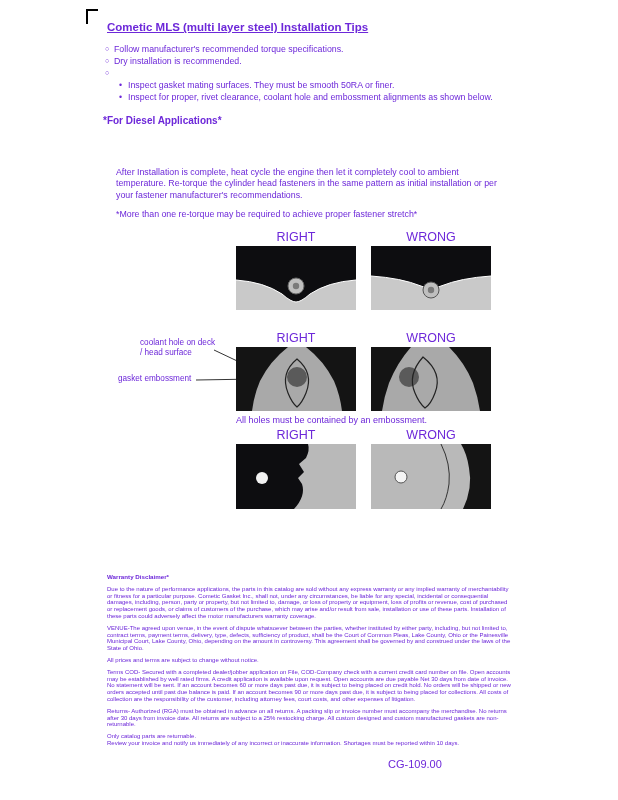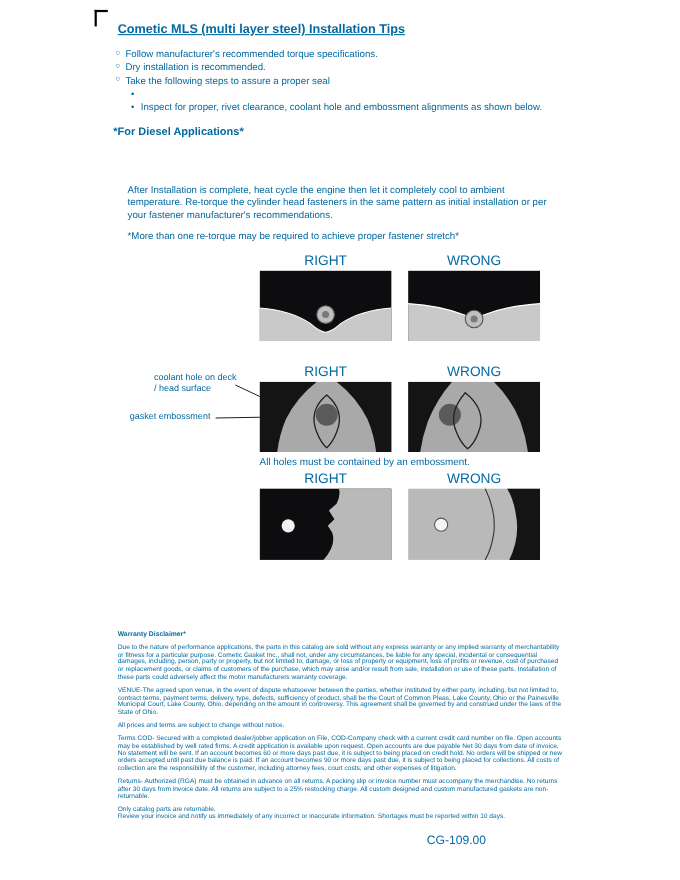--- a/index.html
+++ b/index.html
@@ -1,18 +1,18 @@
 <!DOCTYPE html>
 <html><head>
 <meta charset="utf-8">
 <style>
   html, body { margin:0; padding:0; background:#ffffff; }
   .page {
     position:relative; width:618px; height:800px; background:#ffffff;
-    font-family:"Liberation Sans", sans-serif; color:#0369a1; overflow:hidden;
+    font-family:"Liberation Sans", sans-serif; color:#6d28d9; overflow:hidden;
   }
   .crop-mark { position:absolute; left:86px; top:9px; width:10px; height:13px;
     border-left:2px solid #000; border-top:2px solid #000; }
   .title { position:absolute; left:107px; top:21px; font-size:11.5px; font-weight:bold;
     text-decoration:underline; margin:0; white-space:nowrap; }
   .bullets { position:absolute; left:105px; top:43px; font-size:8.8px; line-height:12px; }
   .bullet { display:flex; align-items:flex-end; }
   .marker { flex:0 0 9px; width:9px; font-size:7px; }
   .bullet.sub { margin-left:14px; }
   .bullet.sub .marker { font-size:8.8px; }
@@ -46,24 +46,24 @@
     <div class="bullet">
       <span class="marker">○</span>
       <span>Follow manufacturer's recommended torque specifications.</span>
     </div>
     <div class="bullet">
       <span class="marker">○</span>
       <span>Dry installation is recommended.</span>
     </div>
     <div class="bullet">
       <span class="marker">○</span>
-      <span>Take the following steps to assure a proper seal</span>
     </div>
     <div class="bullet sub">
       <span class="marker">•</span>
+      <span>Inspect gasket mating surfaces.  They must be smooth 50RA or finer.</span>
     </div>
     <div class="bullet sub">
       <span class="marker">•</span>
       <span>Inspect for proper, rivet clearance, coolant hole and embossment alignments as shown below.</span>
     </div>
   </div>
 
   <h2 class="diesel-heading">*For Diesel Applications*</h2>
   <p class="para" id="para2">After Installation is complete, heat cycle the engine then let it completely cool to ambient temperature. Re-torque the cylinder head fasteners in the same pattern as initial installation or per your fastener manufacturer's recommendations.</p>
   <p class="note">*More than one re-torque may be required to achieve proper fastener stretch*</p>

